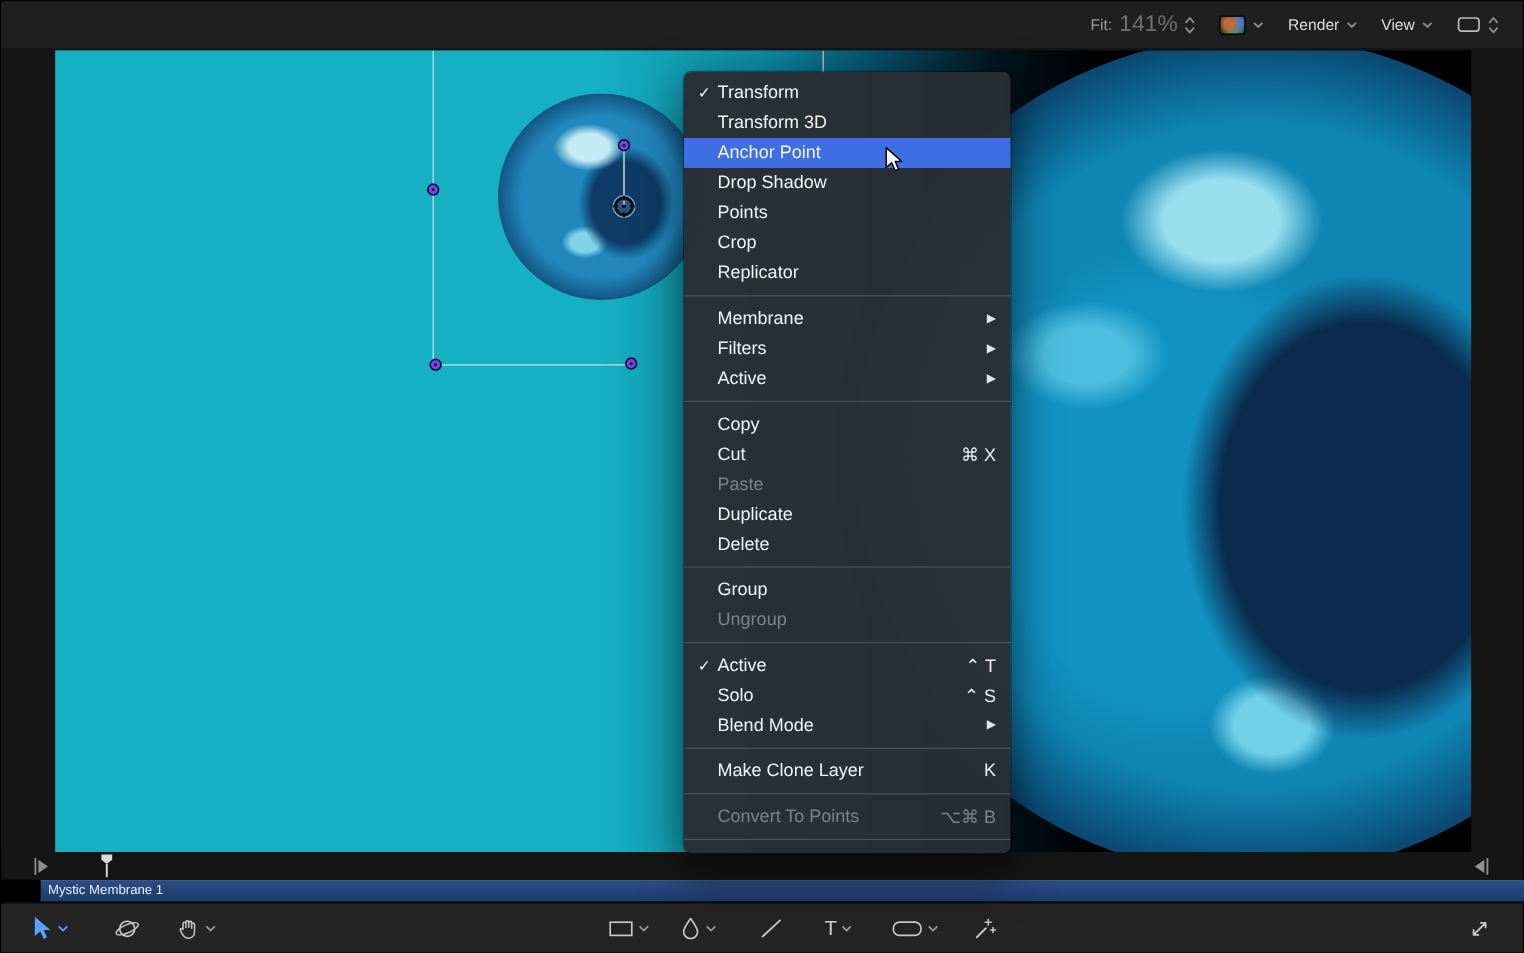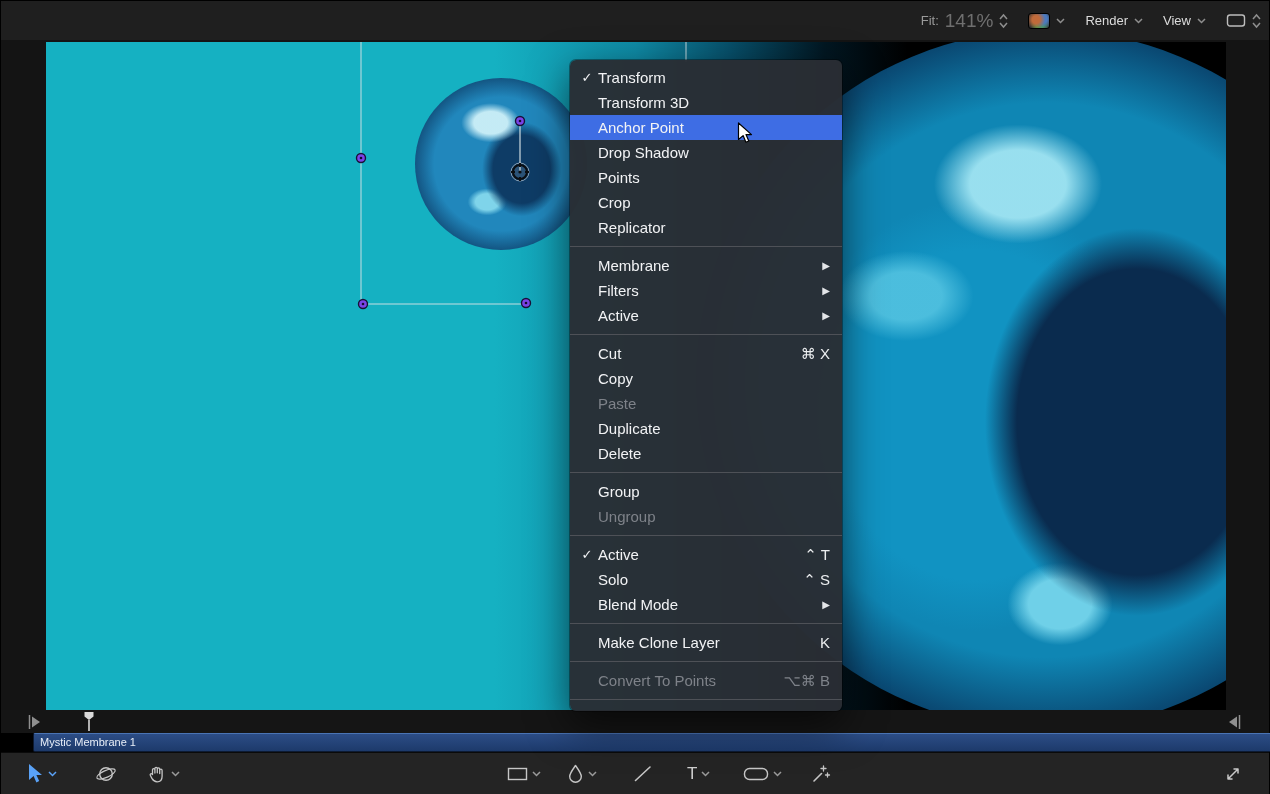--- a/index.html
+++ b/index.html
@@ -1,20 +1,20 @@
 <!DOCTYPE html>
 <html><head>
 <meta charset="utf-8">
 <style>
   html,body{margin:0;padding:0;background:#000;font-family:"Liberation Sans","DejaVu Sans",sans-serif;}
   .app{position:relative;width:1270px;height:794px;background:#000;overflow:hidden;}
 
   
   .topbar{position:absolute;left:1px;right:1px;top:1px;height:39px;background:#1f1f1f;
-          display:flex;align-items:center;justify-content:flex-end;gap:20px;padding-right:8px;box-sizing:border-box;}
+          display:flex;align-items:center;justify-content:flex-end;gap:20px;padding-right:20px;box-sizing:border-box;}
   .tb-group{display:flex;align-items:center;gap:6px;}
   .fit-label{color:#9a9a9a;font-size:13px;}
   .fit-value{color:#6f6f6f;font-size:19px;}
   .tb-text{color:#dcdcdc;font-size:13px;}
   .colorwell{width:20px;height:14px;border-radius:3px;border:1px solid #000;
      background:radial-gradient(circle at 35% 40%,#c06a3a 0 25%,transparent 60%),
                 radial-gradient(circle at 70% 35%,#4a7ac0 0 25%,transparent 60%),
                 radial-gradient(circle at 55% 75%,#4a9a4a 0 25%,transparent 60%),#333;}
   svg{display:block;}
 
@@ -193,26 +193,26 @@
     <div class="mi">
       <span class="mi-check"></span>
       <span class="mi-label">Active</span>
       <span class="mi-sub">▶</span>
     </div>
 
     <div class="sep"></div>
 
     <div class="mi">
       <span class="mi-check"></span>
+      <span class="mi-label">Copy</span>
+    </div>
+    <div class="mi">
+      <span class="mi-check"></span>
       <span class="mi-label">Cut</span>
       <span class="mi-accel">⌘ X</span>
-    </div>
-    <div class="mi">
-      <span class="mi-check"></span>
-      <span class="mi-label">Copy</span>
     </div>
     <div class="mi dis">
       <span class="mi-check"></span>
       <span class="mi-label">Paste</span>
     </div>
     <div class="mi">
       <span class="mi-check"></span>
       <span class="mi-label">Duplicate</span>
     </div>
     <div class="mi">

